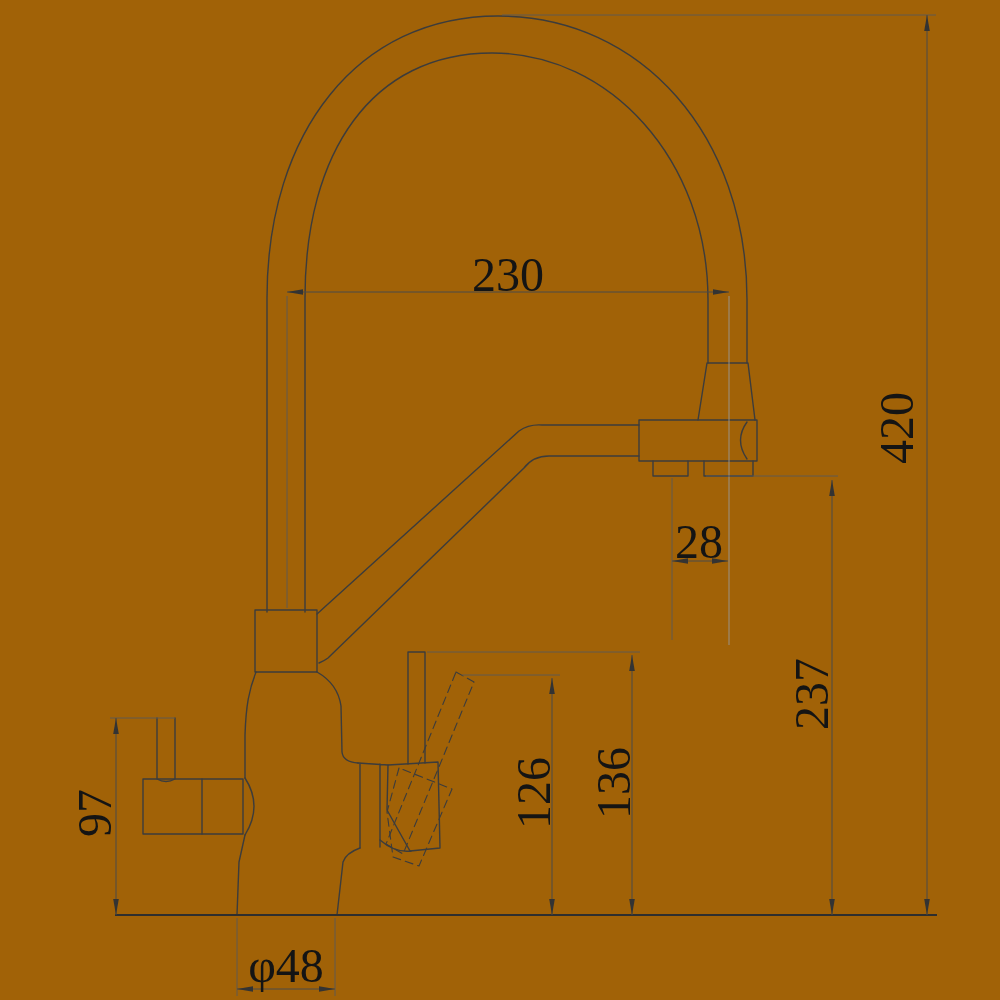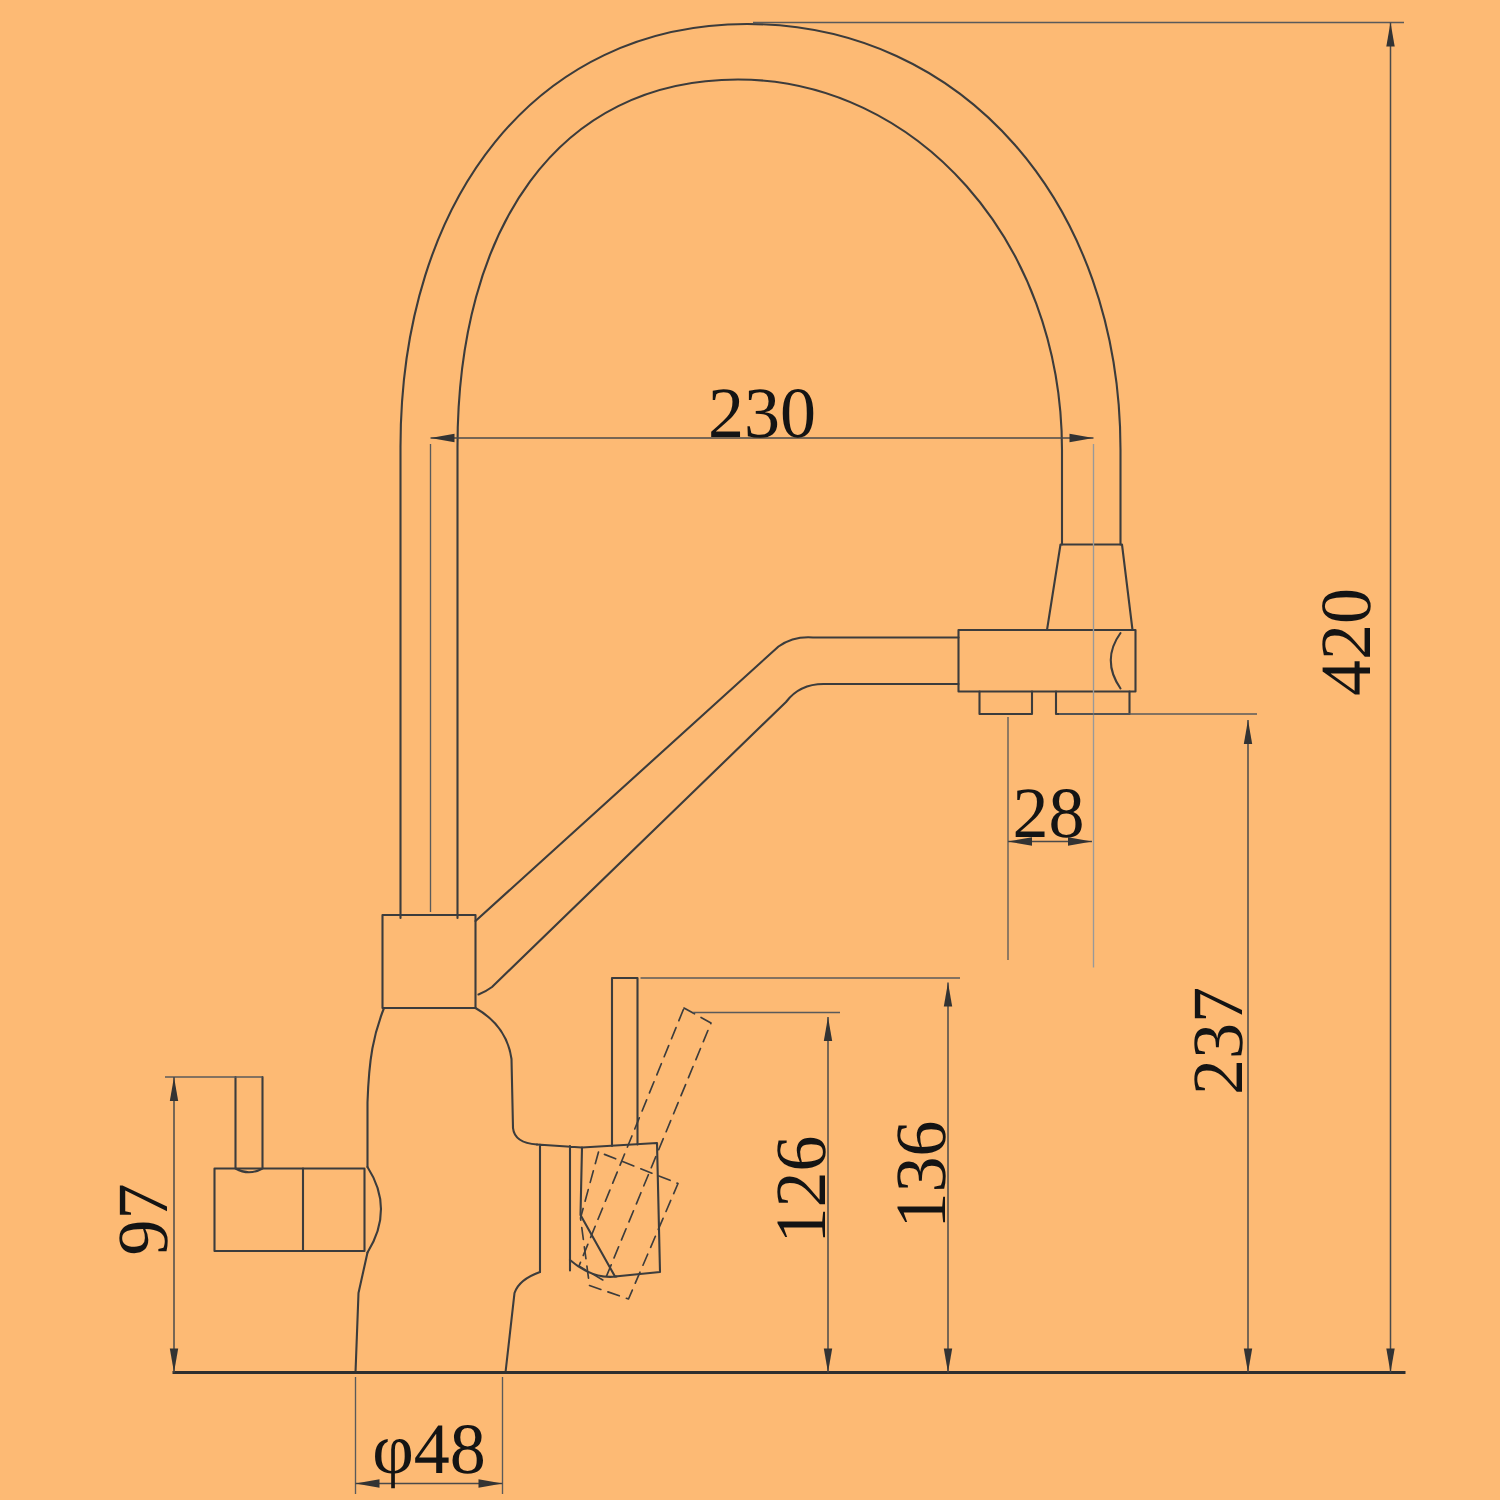--- a/index.html
+++ b/index.html
@@ -1,17 +1,17 @@
 <!DOCTYPE html>
 <html><head>
 <meta charset="utf-8">
 <style>
   html,body{margin:0;padding:0;background:#ffffff;}
   .canvas{
-    position:relative;width:1000px;height:1000px;background:#fdba74;
+    position:relative;width:1000px;height:1000px;background:#a16207;
     font-family:"Liberation Serif","DejaVu Serif",serif;
   }
   svg{position:absolute;left:0;top:0;}
   .obj{stroke:#3c3c3c;stroke-width:1.4;fill:none;stroke-linecap:round;stroke-linejoin:round;}
   .obj-thick{stroke:#2e2e2e;stroke-width:2;fill:none;}
   .dashed{stroke-dasharray:8 5;stroke-width:1.1;}
   .dim-line{stroke:#4a4a4a;stroke-width:1;fill:none;}
   .ext-line{stroke:#5a5a5a;stroke-width:0.9;fill:none;}
   .centerline{stroke:#999999;stroke-width:0.9;fill:none;}
   .dim-arrow{fill:#333333;stroke:none;}

